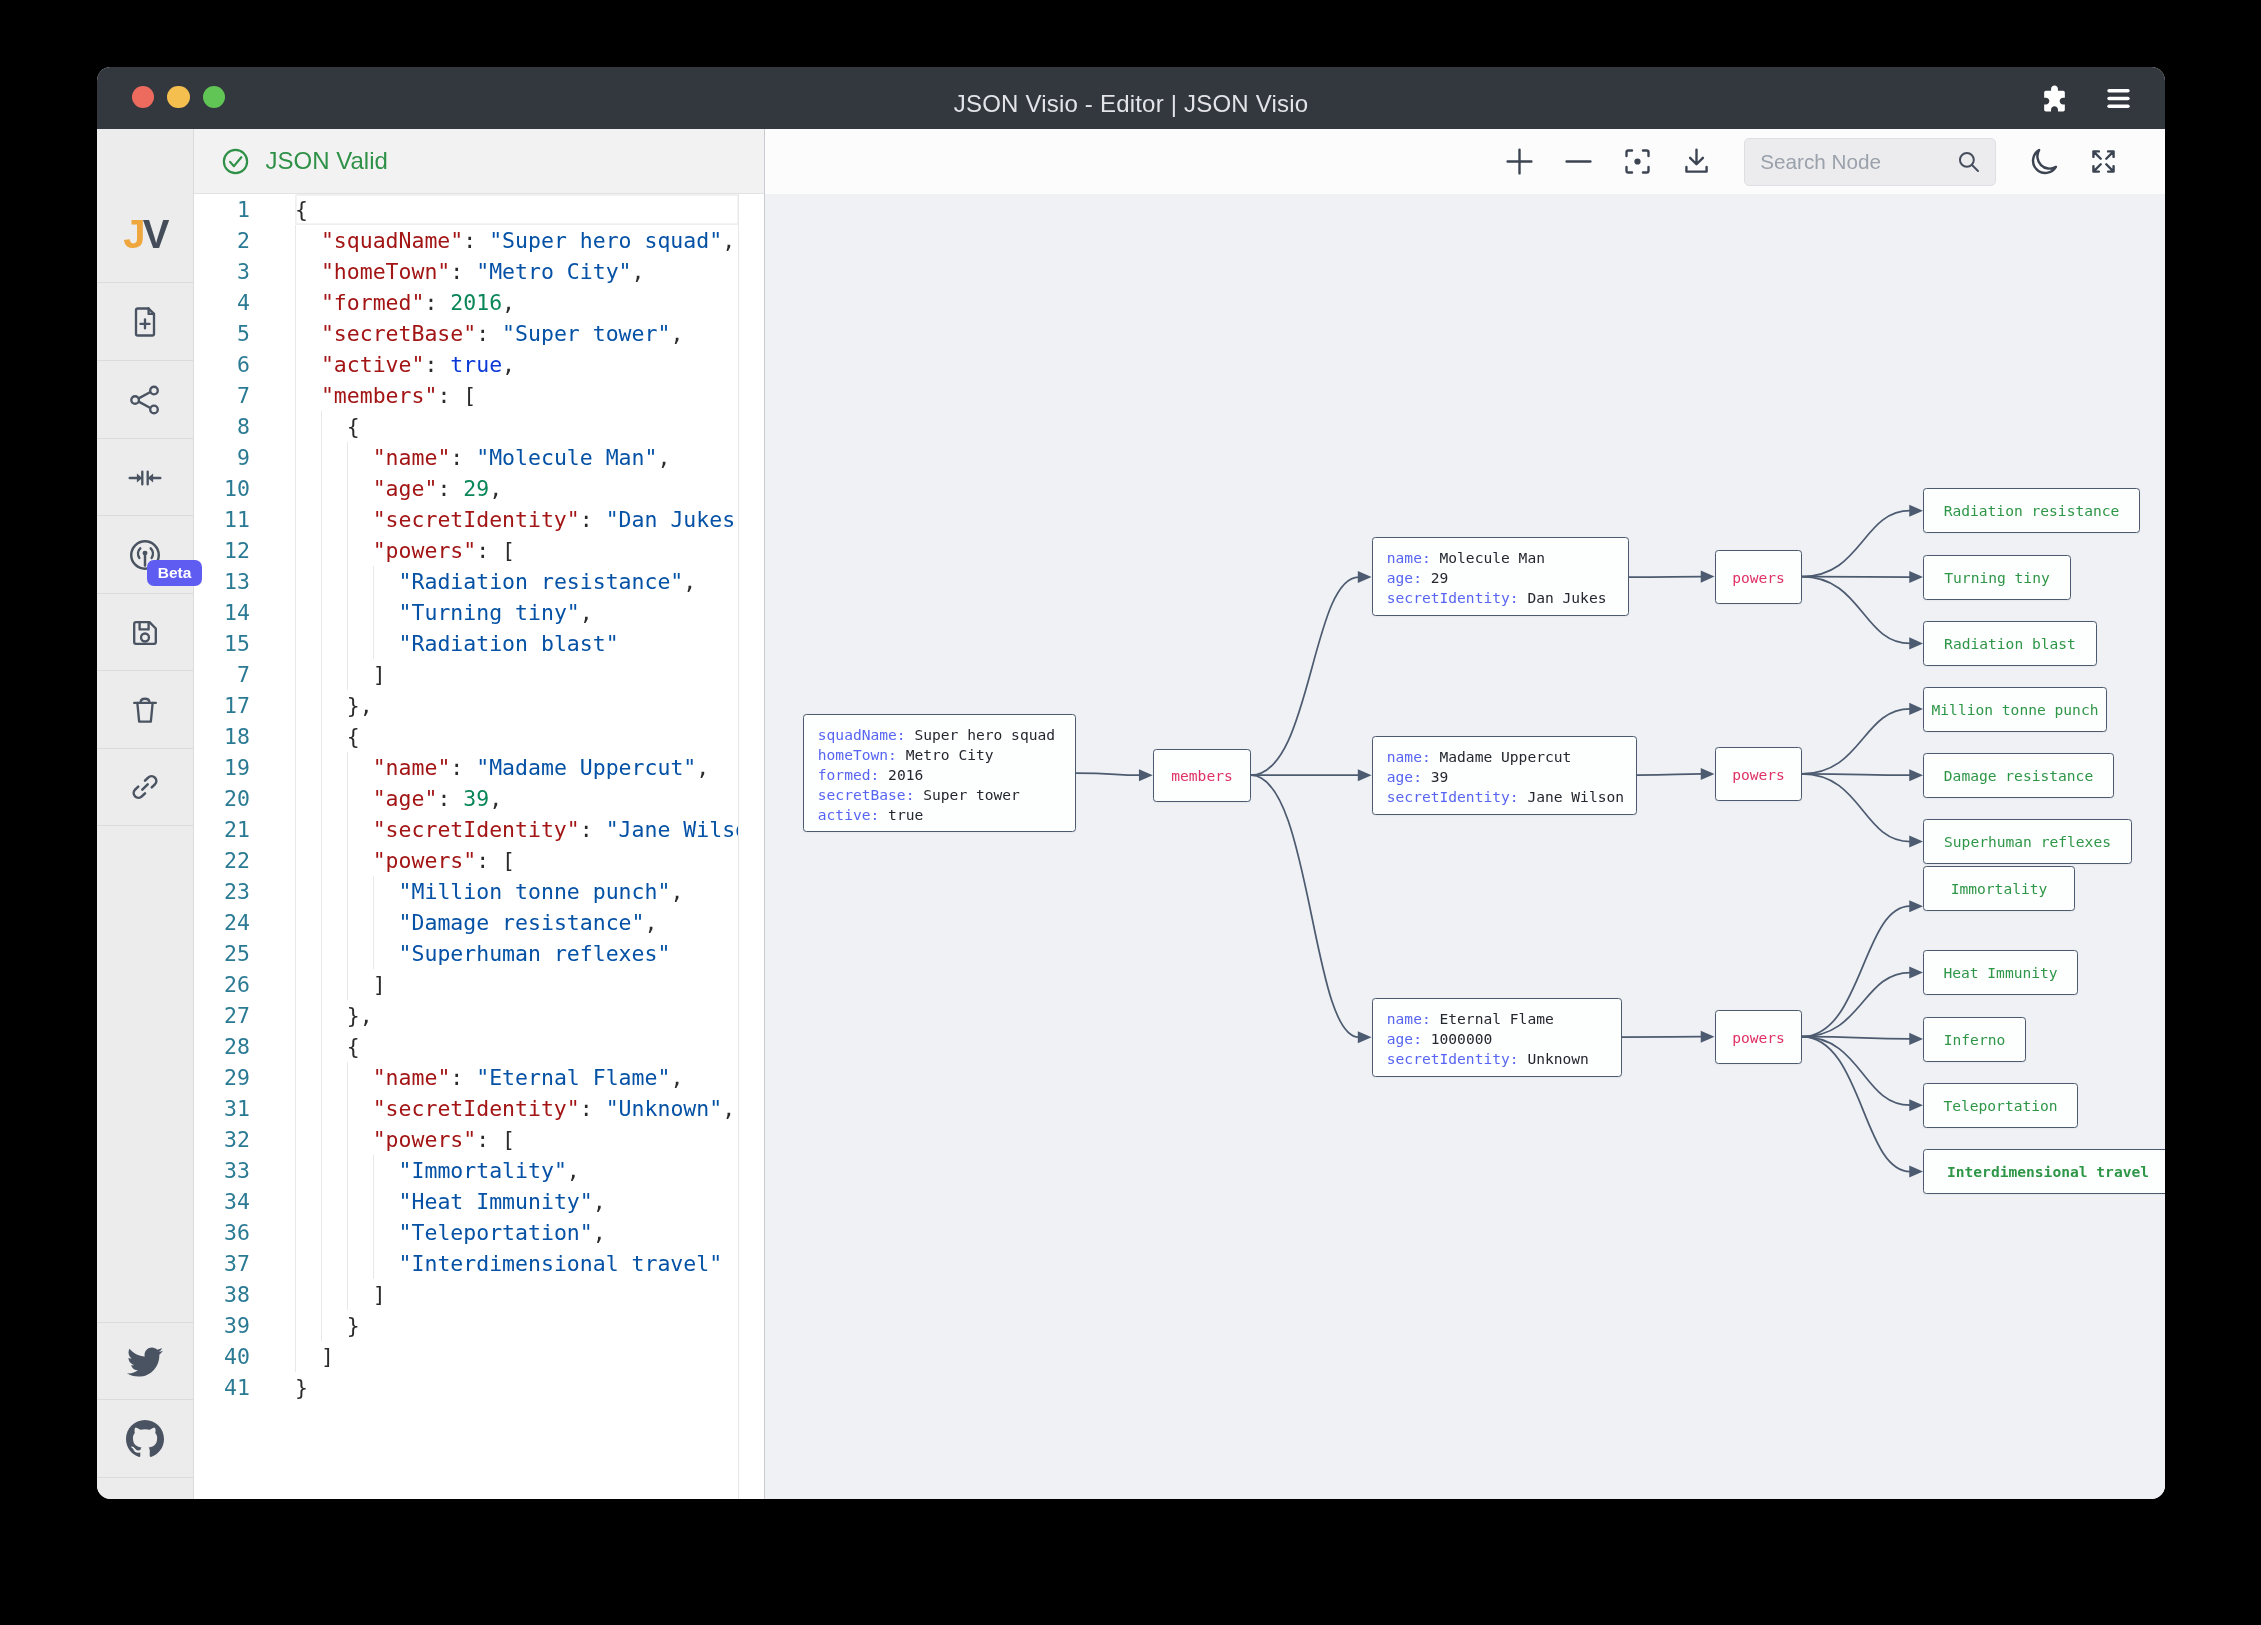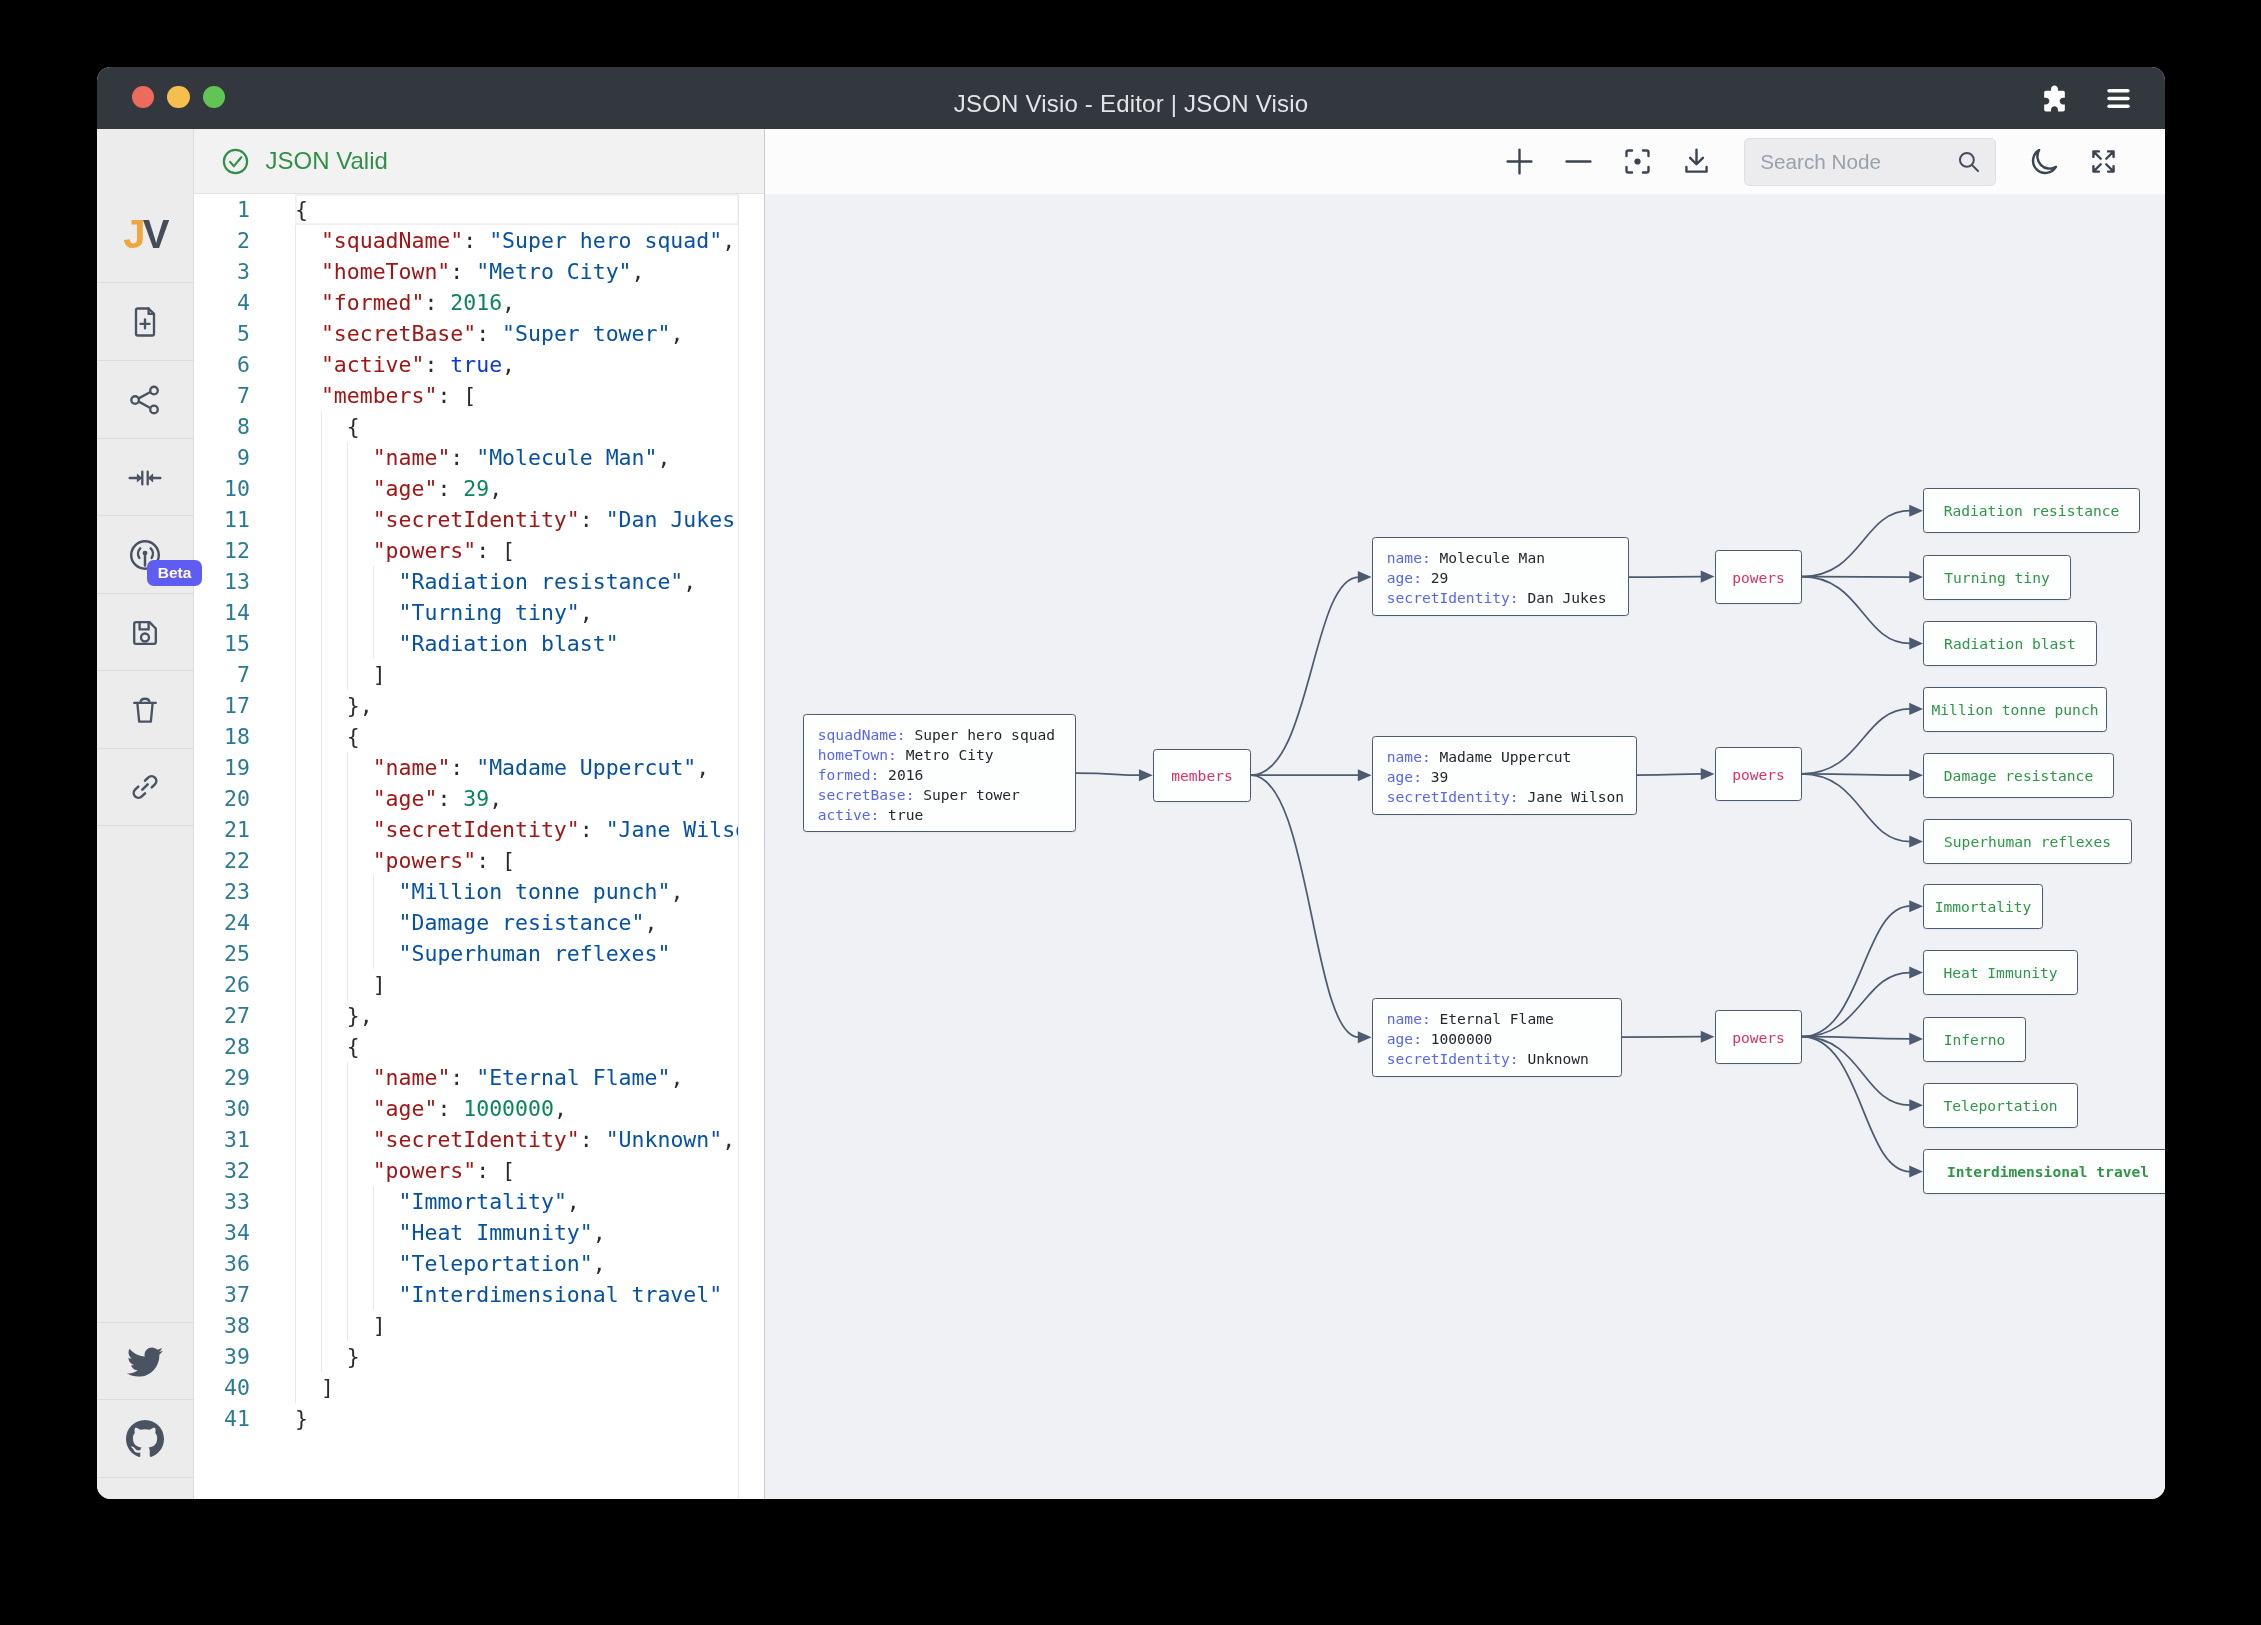--- a/index.html
+++ b/index.html
@@ -339,24 +339,20 @@
           <div class="ed-gutter">27</div>
           <div class="ed-code"><span class="guide" style="left: 0ch;"></span><span class="guide" style="left: 2ch;"></span><span style="padding-left: 4ch; display: inline-block;"><span class="tk-p">},</span></span></div>
         </div>
         <div class="ed-line">
           <div class="ed-gutter">28</div>
           <div class="ed-code"><span class="guide" style="left: 0ch;"></span><span class="guide" style="left: 2ch;"></span><span style="padding-left: 4ch; display: inline-block;"><span class="tk-p">{</span></span></div>
         </div>
         <div class="ed-line">
           <div class="ed-gutter">29</div>
           <div class="ed-code"><span class="guide" style="left: 0ch;"></span><span class="guide" style="left: 2ch;"></span><span class="guide" style="left: 4ch;"></span><span style="padding-left: 6ch; display: inline-block;"><span class="tk-k">"name"</span><span class="tk-p">: </span><span class="tk-s">"Eternal Flame"</span><span class="tk-p">,</span></span></div>
-        </div>
-        <div class="ed-line">
-          <div class="ed-gutter">30</div>
-          <div class="ed-code"><span class="guide" style="left: 0ch;"></span><span class="guide" style="left: 2ch;"></span><span class="guide" style="left: 4ch;"></span><span style="padding-left: 6ch; display: inline-block;"><span class="tk-k">"age"</span><span class="tk-p">: </span><span class="tk-n">1000000</span><span class="tk-p">,</span></span></div>
         </div>
         <div class="ed-line">
           <div class="ed-gutter">31</div>
           <div class="ed-code"><span class="guide" style="left: 0ch;"></span><span class="guide" style="left: 2ch;"></span><span class="guide" style="left: 4ch;"></span><span style="padding-left: 6ch; display: inline-block;"><span class="tk-k">"secretIdentity"</span><span class="tk-p">: </span><span class="tk-s">"Unknown"</span><span class="tk-p">,</span></span></div>
         </div>
         <div class="ed-line">
           <div class="ed-gutter">32</div>
           <div class="ed-code"><span class="guide" style="left: 0ch;"></span><span class="guide" style="left: 2ch;"></span><span class="guide" style="left: 4ch;"></span><span style="padding-left: 6ch; display: inline-block;"><span class="tk-k">"powers"</span><span class="tk-p">: [</span></span></div>
         </div>
         <div class="ed-line">
@@ -479,21 +475,21 @@
           <span class="llabel">Superhuman reflexes</span>
         </div>
         <div class="gnode obj" style="left: 607px; top: 869px; width: 250px; height: 79px;">
           <div class="grow"><span class="gkey">name: </span><span class="gval">Eternal Flame</span></div>
           <div class="grow"><span class="gkey">age: </span><span class="gval">1000000</span></div>
           <div class="grow"><span class="gkey">secretIdentity: </span><span class="gval">Unknown</span></div>
         </div>
         <div class="gnode parent" style="left: 950px; top: 881px; width: 87px; height: 54px;">
           <span class="plabel">powers</span>
         </div>
-        <div class="gnode leaf" style="left: 1158px; top: 755px; width: 120px; height: 45px;">
+        <div class="gnode leaf" style="left: 1158px; top: 737px; width: 152px; height: 45px;">
           <span class="llabel">Immortality</span>
         </div>
         <div class="gnode leaf" style="left: 1158px; top: 821px; width: 155px; height: 45px;">
           <span class="llabel">Heat Immunity</span>
         </div>
         <div class="gnode leaf" style="left: 1158px; top: 888px; width: 103px; height: 45px;">
           <span class="llabel">Inferno</span>
         </div>
         <div class="gnode leaf" style="left: 1158px; top: 954px; width: 155px; height: 45px;">
           <span class="llabel">Teleportation</span>

